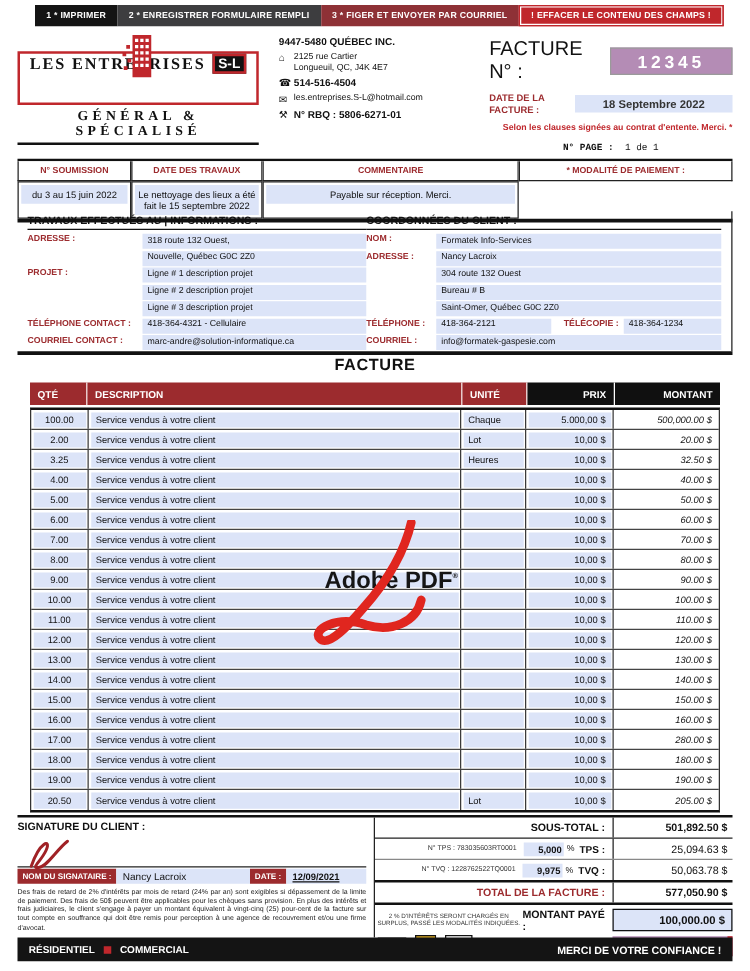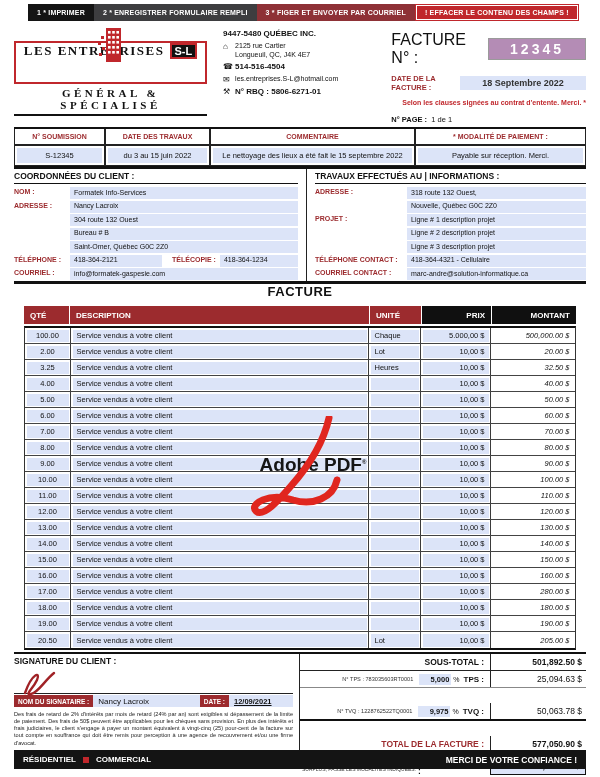--- a/index.html
+++ b/index.html
@@ -33,21 +33,21 @@
   .coy-bold{font-weight:bold;font-size:8px;}
   .inv-col{flex:1;padding-top:6px;}
   .inv-row{display:flex;justify-content:flex-end;align-items:center;gap:6px;margin-bottom:7px;}
   .inv-label{font-size:16px;font-weight:normal;}
   .inv-num{width:112px;background:var(--mauve,#b48cb5);border:1px solid #9a9a9a;color:#fff;font-weight:bold;
            font-size:14px;letter-spacing:3px;text-align:center;padding:2px 0;}
   .date-label{font-size:7.5px;font-weight:bold;color:var(--dark_red,#9c2b2e);}
   .date-val{background:var(--field_blue,#dce4f8);font-weight:bold;font-size:9px;color:#333;
             padding:2px 8px;min-width:110px;text-align:center;}
   .inv-note{font-size:7px;font-weight:bold;color:var(--bright_red,#c2272d);text-align:right;margin-bottom:9px;}
-  .inv-page{font-size:7.5px;text-align:left;}
+  .inv-page{font-size:7.5px;text-align:center;font-family:Liberation Mono, monospace;}
   .inv-page b{font-weight:bold;}
 
   
   .soum{position:absolute;top:127px;left:14px;right:14px;border-top:2px solid #111;border-bottom:3px solid #111;}
   .soum-grid{display:grid;grid-template-columns:91px 105px 1fr 171px;}
   .soum-h{border:1px solid #222;border-top:none;color:var(--dark_red,#9c2b2e);font-weight:bold;font-size:7px;
           text-align:center;padding:4px 2px;background:#fff;}
   .soum-c{border:1px solid #222;padding:2px;}
   .soum-cv{background:var(--field_blue,#dce4f8);font-size:7.5px;text-align:center;padding:3px 2px;}
 
@@ -97,21 +97,21 @@
   .nom-bar{display:flex;margin-top:1px;align-items:stretch;}
   .bar-lab{background:var(--dark_red,#9c2b2e);color:#fff;font-size:6.5px;font-weight:bold;padding:2.5px 4px;white-space:nowrap;display:flex;align-items:center;}
   .bar-val{background:var(--field_blue,#dce4f8);font-size:8px;padding:1px 5px;display:flex;align-items:center;}
   .bar-val.name{flex:1;}
   .bar-val.date{width:54px;font-weight:bold;font-size:7.5px;text-decoration:underline;}
   .fine{font-size:5.6px;line-height:1.3;text-align:justify;color:#222;margin-top:3.5px;}
 
   .tot-col{flex:1;display:flex;flex-direction:column;}
   .t-row{display:flex;align-items:stretch;border-bottom:1px solid #222;}
   .t-row.thin{border-bottom:1px solid #888;}
-  .t-row.thick{border-bottom:2px solid #111;margin-top:15px;}
+  .t-row.thick{border-bottom:2px solid #111;}
   .t-row.plain{border-bottom:none;margin-top:2px;}
   .t-fill{flex:1;display:flex;align-items:center;justify-content:flex-end;}
   .t-label{font-size:8.5px;font-weight:bold;padding-right:6px;}
   .t-label.red{color:var(--dark_red,#9c2b2e);}
   .t-val{width:96px;border-left:1.5px solid #222;text-align:right;padding:3px 4px;font-size:8.5px;display:flex;align-items:center;justify-content:flex-end;box-sizing:border-box;}
   .t-val.bold{font-weight:bold;}
   .t-tiny{font-size:5.6px;color:#333;display:flex;align-items:center;}
   .t-rate{background:var(--field_blue,#dce4f8);font-size:7.5px;font-weight:bold;width:28px;text-align:right;padding:1px 2px;margin:1px 2px 1px 6px;display:flex;align-items:center;justify-content:flex-end;}
   .t-pct{font-size:7px;display:flex;align-items:center;padding-right:4px;}
   .t-taxlab{font-size:8px;font-weight:bold;display:flex;align-items:center;padding-right:6px;}
@@ -211,35 +211,64 @@
     </div>
   </div>
 
   <div class="soum">
     <div class="soum-grid">
       <div class="soum-h">N° SOUMISSION</div>
       <div class="soum-h">DATE DES TRAVAUX</div>
       <div class="soum-h">COMMENTAIRE</div>
       <div class="soum-h">* MODALITÉ DE PAIEMENT :</div>
       <div class="soum-c">
-          <div class="soum-cv">S-12345</div>
-        </div>
-      <div class="soum-c">
           <div class="soum-cv">du 3 au 15 juin 2022</div>
         </div>
       <div class="soum-c">
           <div class="soum-cv">Le nettoyage des lieux a été fait le 15 septembre 2022</div>
         </div>
       <div class="soum-c">
           <div class="soum-cv">Payable sur réception. Merci.</div>
         </div>
     </div>
   </div>
 
   <div class="parties">
+    <div class="p-col p-right">
+      <div class="p-title">TRAVAUX EFFECTUÉS AU  |  INFORMATIONS :</div>
+      <div class="p-row">
+          <span class="p-lab w">ADRESSE :</span>
+        <span class="p-val">318 route 132 Ouest,</span>
+        </div>
+      <div class="p-row">
+          <span class="p-lab w"></span>
+          <span class="p-val">Nouvelle, Québec  G0C 2Z0</span>
+        </div>
+      <div class="p-row">
+          <span class="p-lab w">PROJET :</span>
+        <span class="p-val">Ligne # 1 description projet</span>
+        </div>
+      <div class="p-row">
+          <span class="p-lab w"></span>
+          <span class="p-val">Ligne # 2 description projet</span>
+        </div>
+      <div class="p-row">
+          <span class="p-lab w"></span>
+          <span class="p-val">Ligne # 3 description projet</span>
+        </div>
+      <div class="p-row">
+          <span class="p-lab w">TÉLÉPHONE CONTACT :</span>
+        <span class="p-val">418-364-4321 - Cellulaire</span>
+        </div>
+      <div class="p-row">
+          <span class="p-lab w">COURRIEL CONTACT :</span>
+        <span class="p-val">marc-andre@solution-informatique.ca</span>
+        </div>
+    </div>
+
     <div class="p-col p-left">
       <div class="p-title">COORDONNÉES DU CLIENT :</div>
       <div class="p-row">
           <span class="p-lab">NOM :</span>
         <span class="p-val">Formatek Info-Services</span>
         </div>
       <div class="p-row">
           <span class="p-lab">ADRESSE :</span>
         <span class="p-val">Nancy Lacroix</span>
         </div>
@@ -257,52 +286,20 @@
         </div>
       <div class="p-row">
         <span class="p-lab">TÉLÉPHONE :</span>
         <span class="p-val fixed">418-364-2121</span>
         <span class="p-lab2">TÉLÉCOPIE :</span>
         <span class="p-val">418-364-1234</span>
       </div>
       <div class="p-row">
           <span class="p-lab">COURRIEL :</span>
         <span class="p-val">info@formatek-gaspesie.com</span>
-        </div>
-    </div>
-
-    <div class="p-col p-right">
-      <div class="p-title">TRAVAUX EFFECTUÉS AU  |  INFORMATIONS :</div>
-      <div class="p-row">
-          <span class="p-lab w">ADRESSE :</span>
-        <span class="p-val">318 route 132 Ouest,</span>
-        </div>
-      <div class="p-row">
-          <span class="p-lab w"></span>
-          <span class="p-val">Nouvelle, Québec  G0C 2Z0</span>
-        </div>
-      <div class="p-row">
-          <span class="p-lab w">PROJET :</span>
-        <span class="p-val">Ligne # 1 description projet</span>
-        </div>
-      <div class="p-row">
-          <span class="p-lab w"></span>
-          <span class="p-val">Ligne # 2 description projet</span>
-        </div>
-      <div class="p-row">
-          <span class="p-lab w"></span>
-          <span class="p-val">Ligne # 3 description projet</span>
-        </div>
-      <div class="p-row">
-          <span class="p-lab w">TÉLÉPHONE CONTACT :</span>
-        <span class="p-val">418-364-4321 - Cellulaire</span>
-        </div>
-      <div class="p-row">
-          <span class="p-lab w">COURRIEL CONTACT :</span>
-        <span class="p-val">marc-andre@solution-informatique.ca</span>
         </div>
     </div>
   </div>
 
   <div class="fact-title">FACTURE</div>
 
   <div class="itable">
     <div class="thead">
       <div class="th red">QTÉ</div>
       <div class="th red">DESCRIPTION</div>

